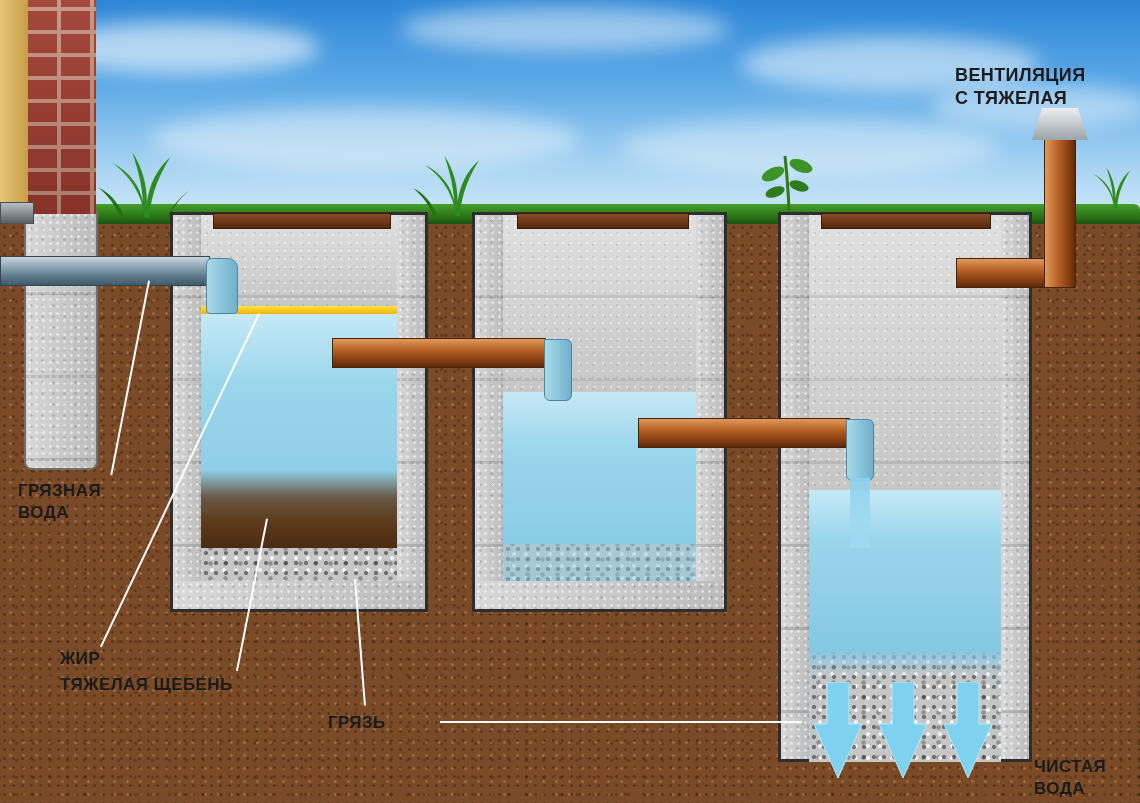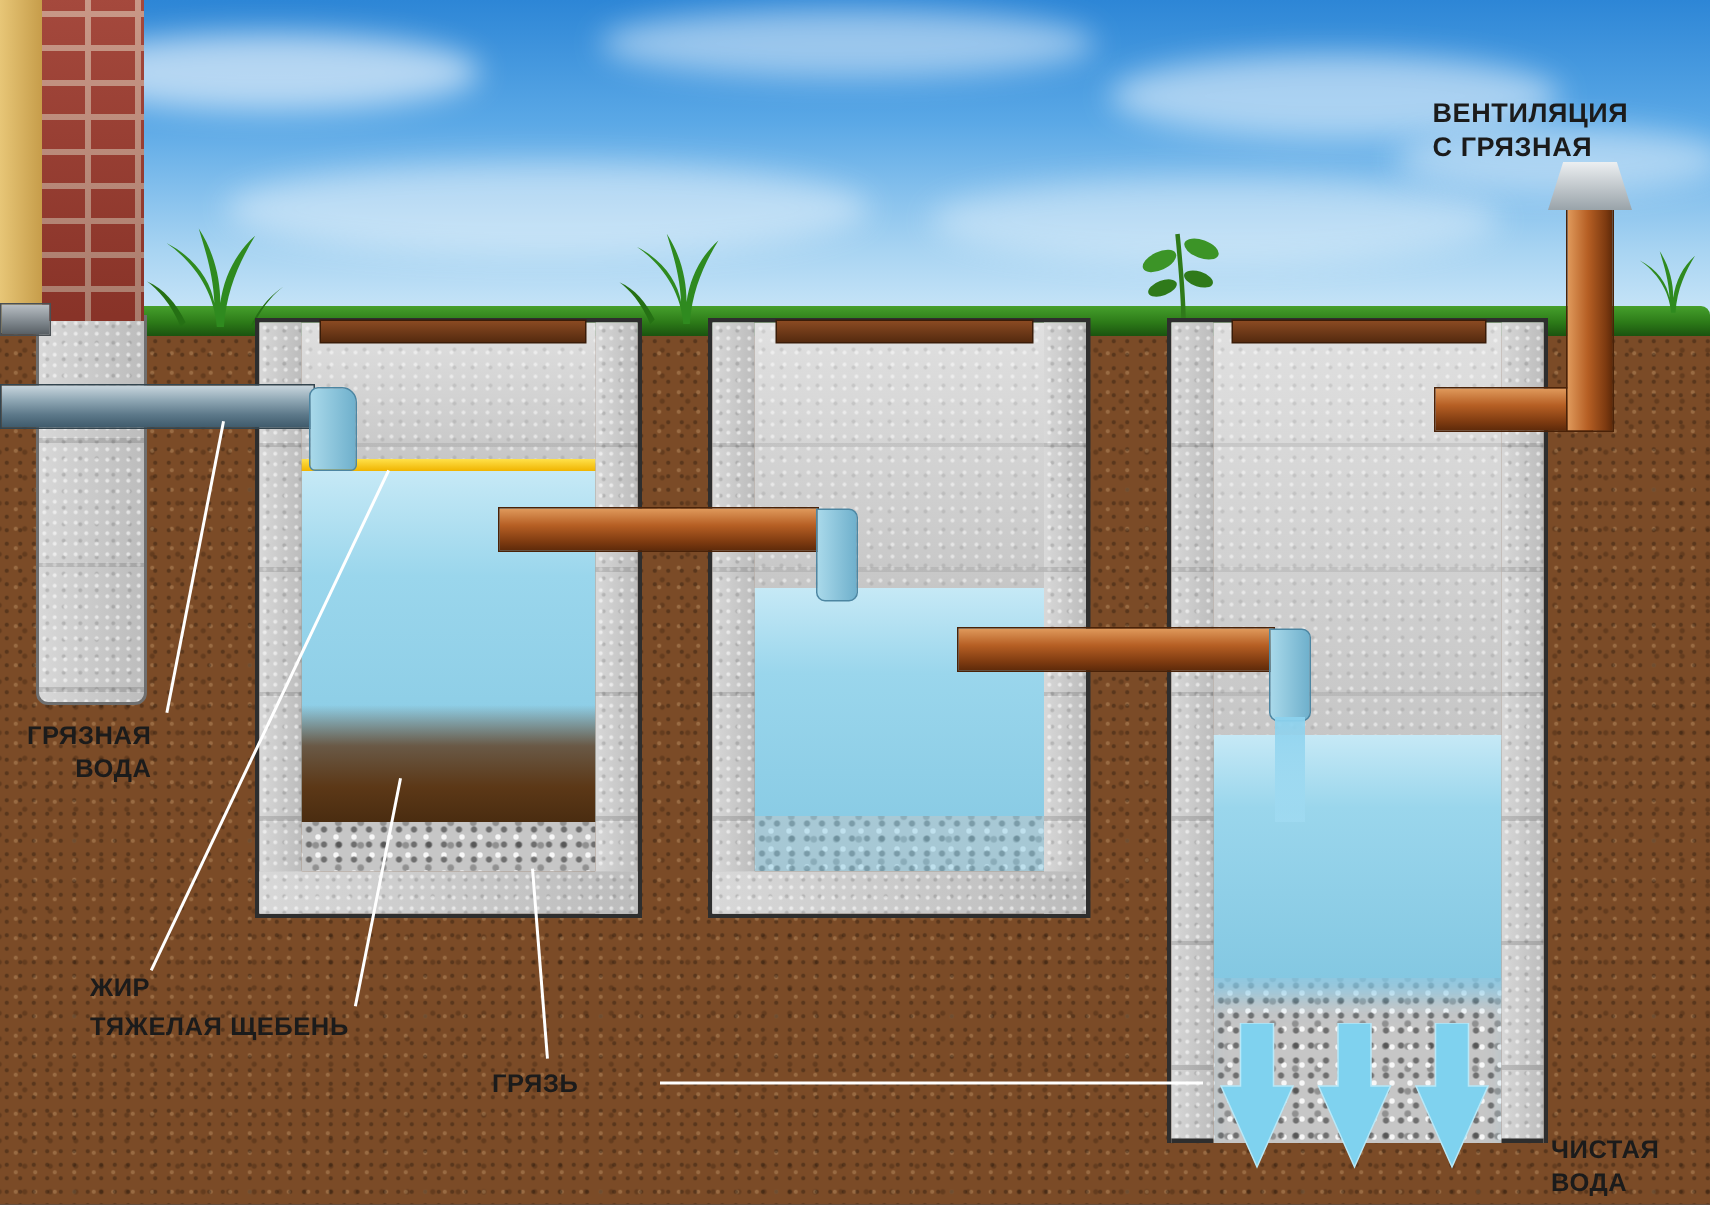--- a/index.html
+++ b/index.html
@@ -197,23 +197,23 @@
   </svg>
 
   <div class="lline" style="left:150px;top:281px;width:198px;transform:rotate(101deg);"></div>
   <div class="lline" style="left:260px;top:314px;width:369px;transform:rotate(115.4deg);"></div>
   <div class="lline" style="left:268px;top:519px;width:155px;transform:rotate(101.2deg);"></div>
   <div class="lline" style="left:356px;top:579px;width:127px;transform:rotate(85.5deg);"></div>
   <div class="lline" style="left:440px;top:721px;width:362px;"></div>
 
   <div class="lbl" style="left:936px;top:64px;font-size:18px;margin-left:19px;">
     <span>ВЕНТИЛЯЦИЯ</span>
-    <span>С ГРЯЗНАЯ</span>
-  </div>
-  <div class="lbl" style="left:18px;top:480px;text-align:right;">
+    <span>С ТЯЖЕЛАЯ</span>
+  </div>
+  <div class="lbl" style="left:18px;top:480px;">
     <span>ГРЯЗНАЯ</span>
     <span>ВОДА</span>
   </div>
   <div class="lbl" style="left:60px;top:648px;">
     <span>ЖИР</span>
   </div>
   <div class="lbl" style="left:60px;top:674px;">
     <span>ТЯЖЕЛАЯ ЩЕБЕНЬ</span>
   </div>
   <div class="lbl" style="left:328px;top:712px;">

